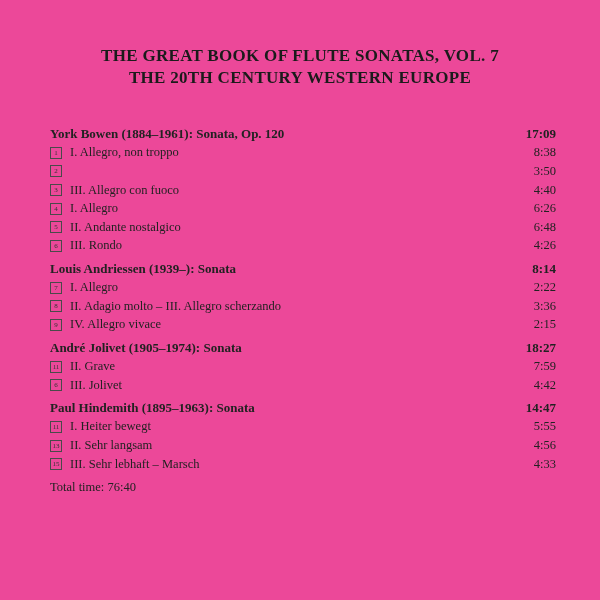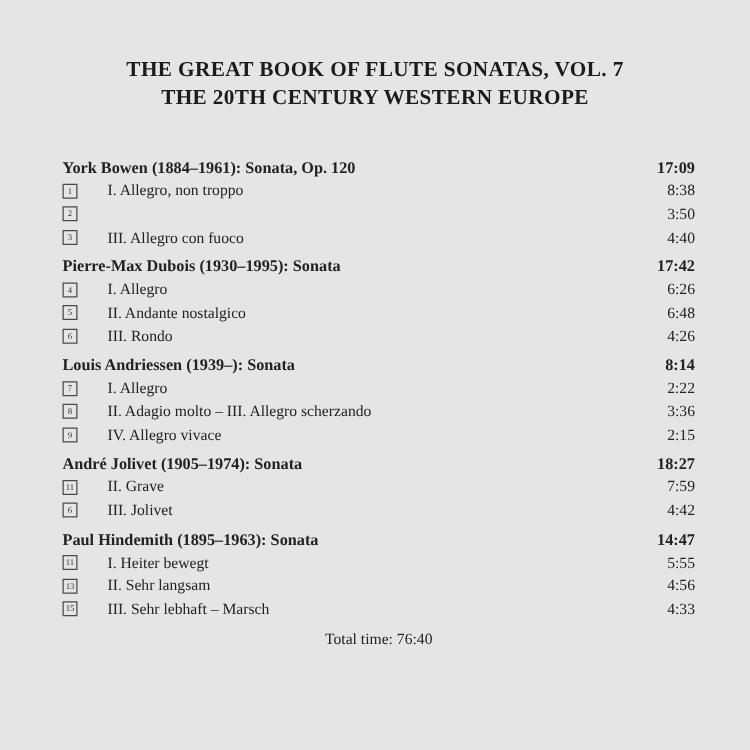--- a/index.html
+++ b/index.html
@@ -4,21 +4,21 @@
 <style>
   html, body {
     margin: 0;
     padding: 0;
     background: #ffffff;
   }
   .page {
     position: relative;
     width: 600px;
     height: 600px;
-    background: #e5e5e5;
+    background: #ec4899;
     color: #1e1e1e;
     font-family: "Liberation Serif", "DejaVu Serif", serif;
     overflow: hidden;
     box-sizing: border-box;
   }
   .album-title {
     padding-top: 45px;
     text-align: center;
     font-weight: bold;
     font-size: 17px;
@@ -28,21 +28,20 @@
   }
   .tracklist {
     margin: 36px 44px 0 50px;
   }
   .row {
     display: flex;
     align-items: center;
     height: 18.6px;
     font-size: 12.5px;
     color: #222;
-    gap: 16px;
   }
   .row.composer {
     font-weight: bold;
     font-size: 13px;
     margin-top: 4.6px;
   }
   .row.composer.first {
     margin-top: 0;
   }
   .track-num {
@@ -59,21 +58,21 @@
   .label {
     flex: 0 1 auto;
     white-space: nowrap;
   }
   .time {
     margin-left: auto;
     white-space: nowrap;
   }
   .total-row {
     margin-top: 7px;
-    text-align: center;
+    text-align: left;
     font-size: 12.5px;
     color: #222;
   }
 </style>
 </head>
 <body>
 
 <div class="page">
 
   <div class="album-title">
@@ -95,24 +94,20 @@
     <div class="row">
       <span class="track-num">2</span>
       <span class="time">3:50</span>
     </div>
     <div class="row">
       <span class="track-num">3</span>
       <span class="label">III. Allegro con fuoco</span>
       <span class="time">4:40</span>
     </div>
 
-    <div class="row composer">
-      <span class="label">Pierre-Max Dubois (1930–1995): Sonata</span>
-      <span class="time">17:42</span>
-    </div>
     <div class="row">
       <span class="track-num">4</span>
       <span class="label">I. Allegro</span>
       <span class="time">6:26</span>
     </div>
     <div class="row">
       <span class="track-num">5</span>
       <span class="label">II. Andante nostalgico</span>
       <span class="time">6:48</span>
     </div>

